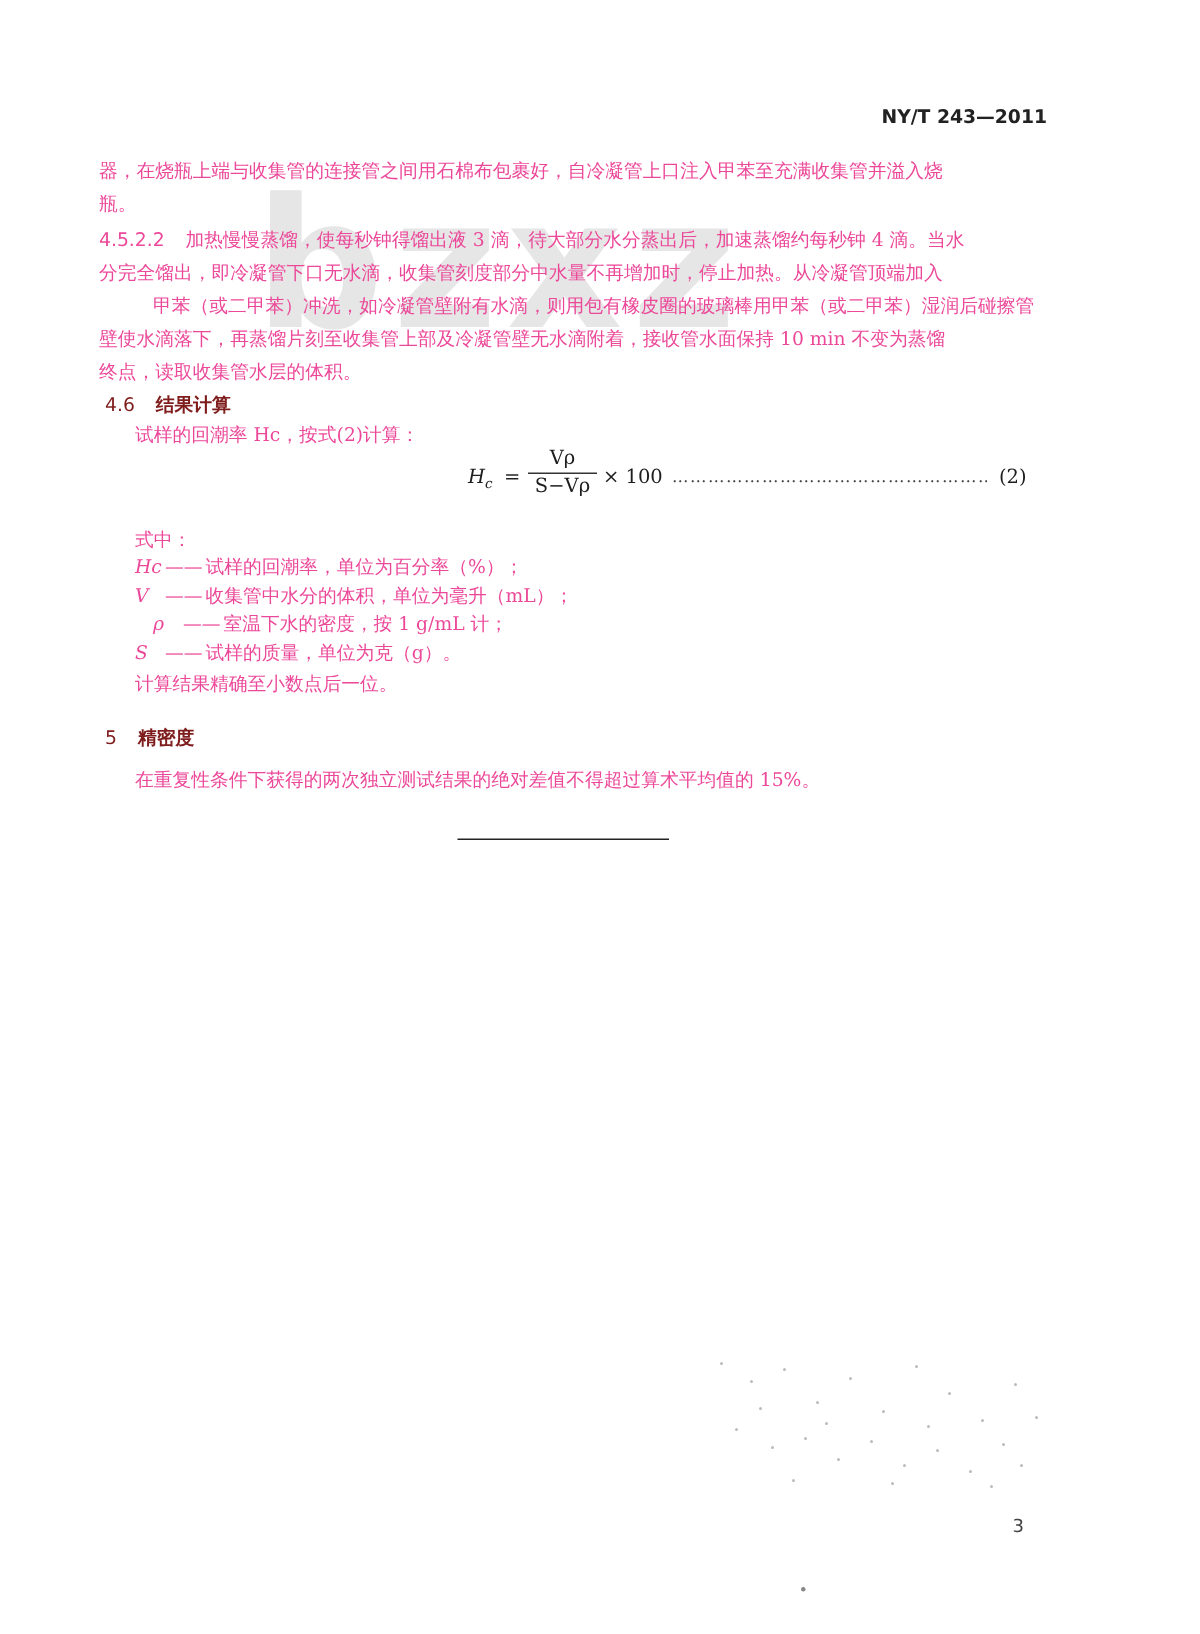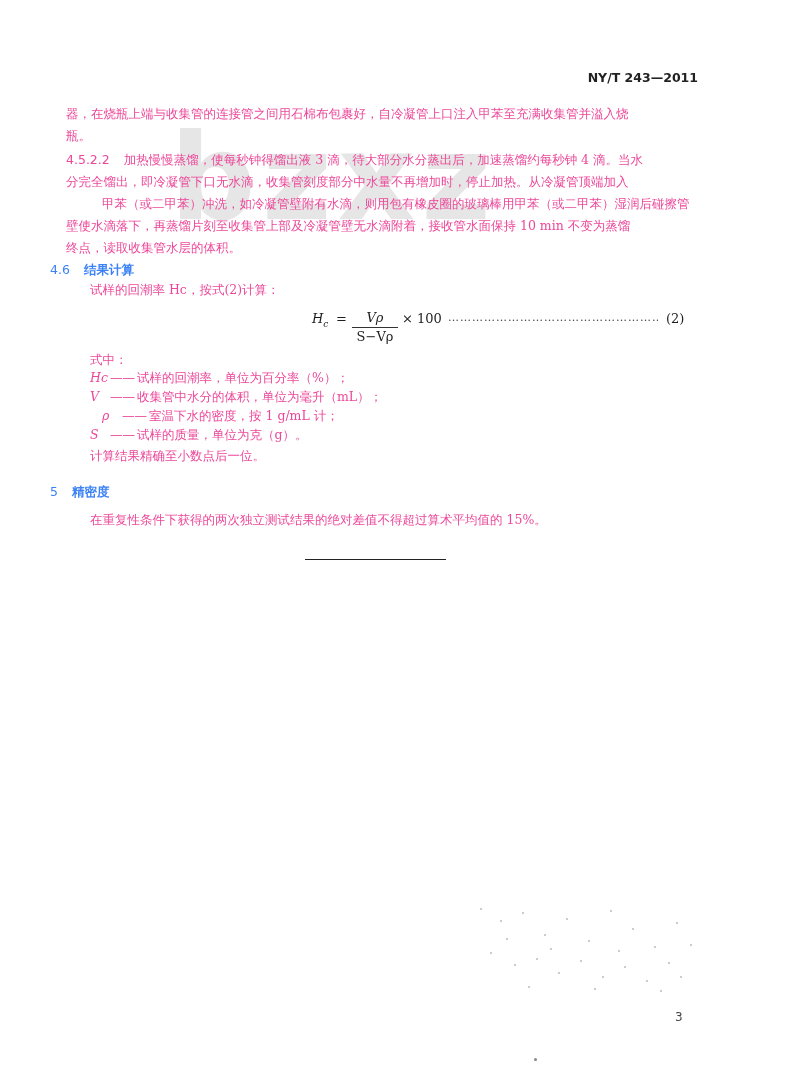--- a/index.html
+++ b/index.html
@@ -51,25 +51,25 @@
       font-size: 12.5px;
       line-height: 20px;
       color: #ec4899;
       white-space: nowrap;
     }
     .body-line { left: 66px; }
     .indent { left: 90px; }
     .heading {
       position: absolute;
       z-index: 1;
-      left: 50px;
+      left: 70px;
       font-size: 12.5px;
       line-height: 20px;
       white-space: nowrap;
-      color: #3b82f6;
+      color: #7f1d1d;
     }
     .heading .num {
       font-family: "DejaVu Sans", "Liberation Sans", sans-serif;
       margin-right: 14px;
     }
     .heading .title { font-weight: bold; }
     .clause-num {
       font-family: "DejaVu Sans", "Liberation Sans", sans-serif;
       margin-right: 14px;
     }
@@ -94,24 +94,22 @@
       position: absolute; left: 24px; top: 13px;
     }
     .formula .frac {
       position: absolute;
       left: 40px; top: 0;
       width: 46px;
       text-align: center;
     }
     .formula .frac .numer {
       display: block;
-      font-style: italic;
       height: 16px;
       line-height: 16px;
-      margin-top: 12px;
     }
     .formula .frac .bar {
       display: block;
       border-top: 1px solid #333;
       margin: 1px 0 1px 0;
     }
     .formula .frac .denom {
       display: block;
       height: 16px;
       line-height: 16px;

